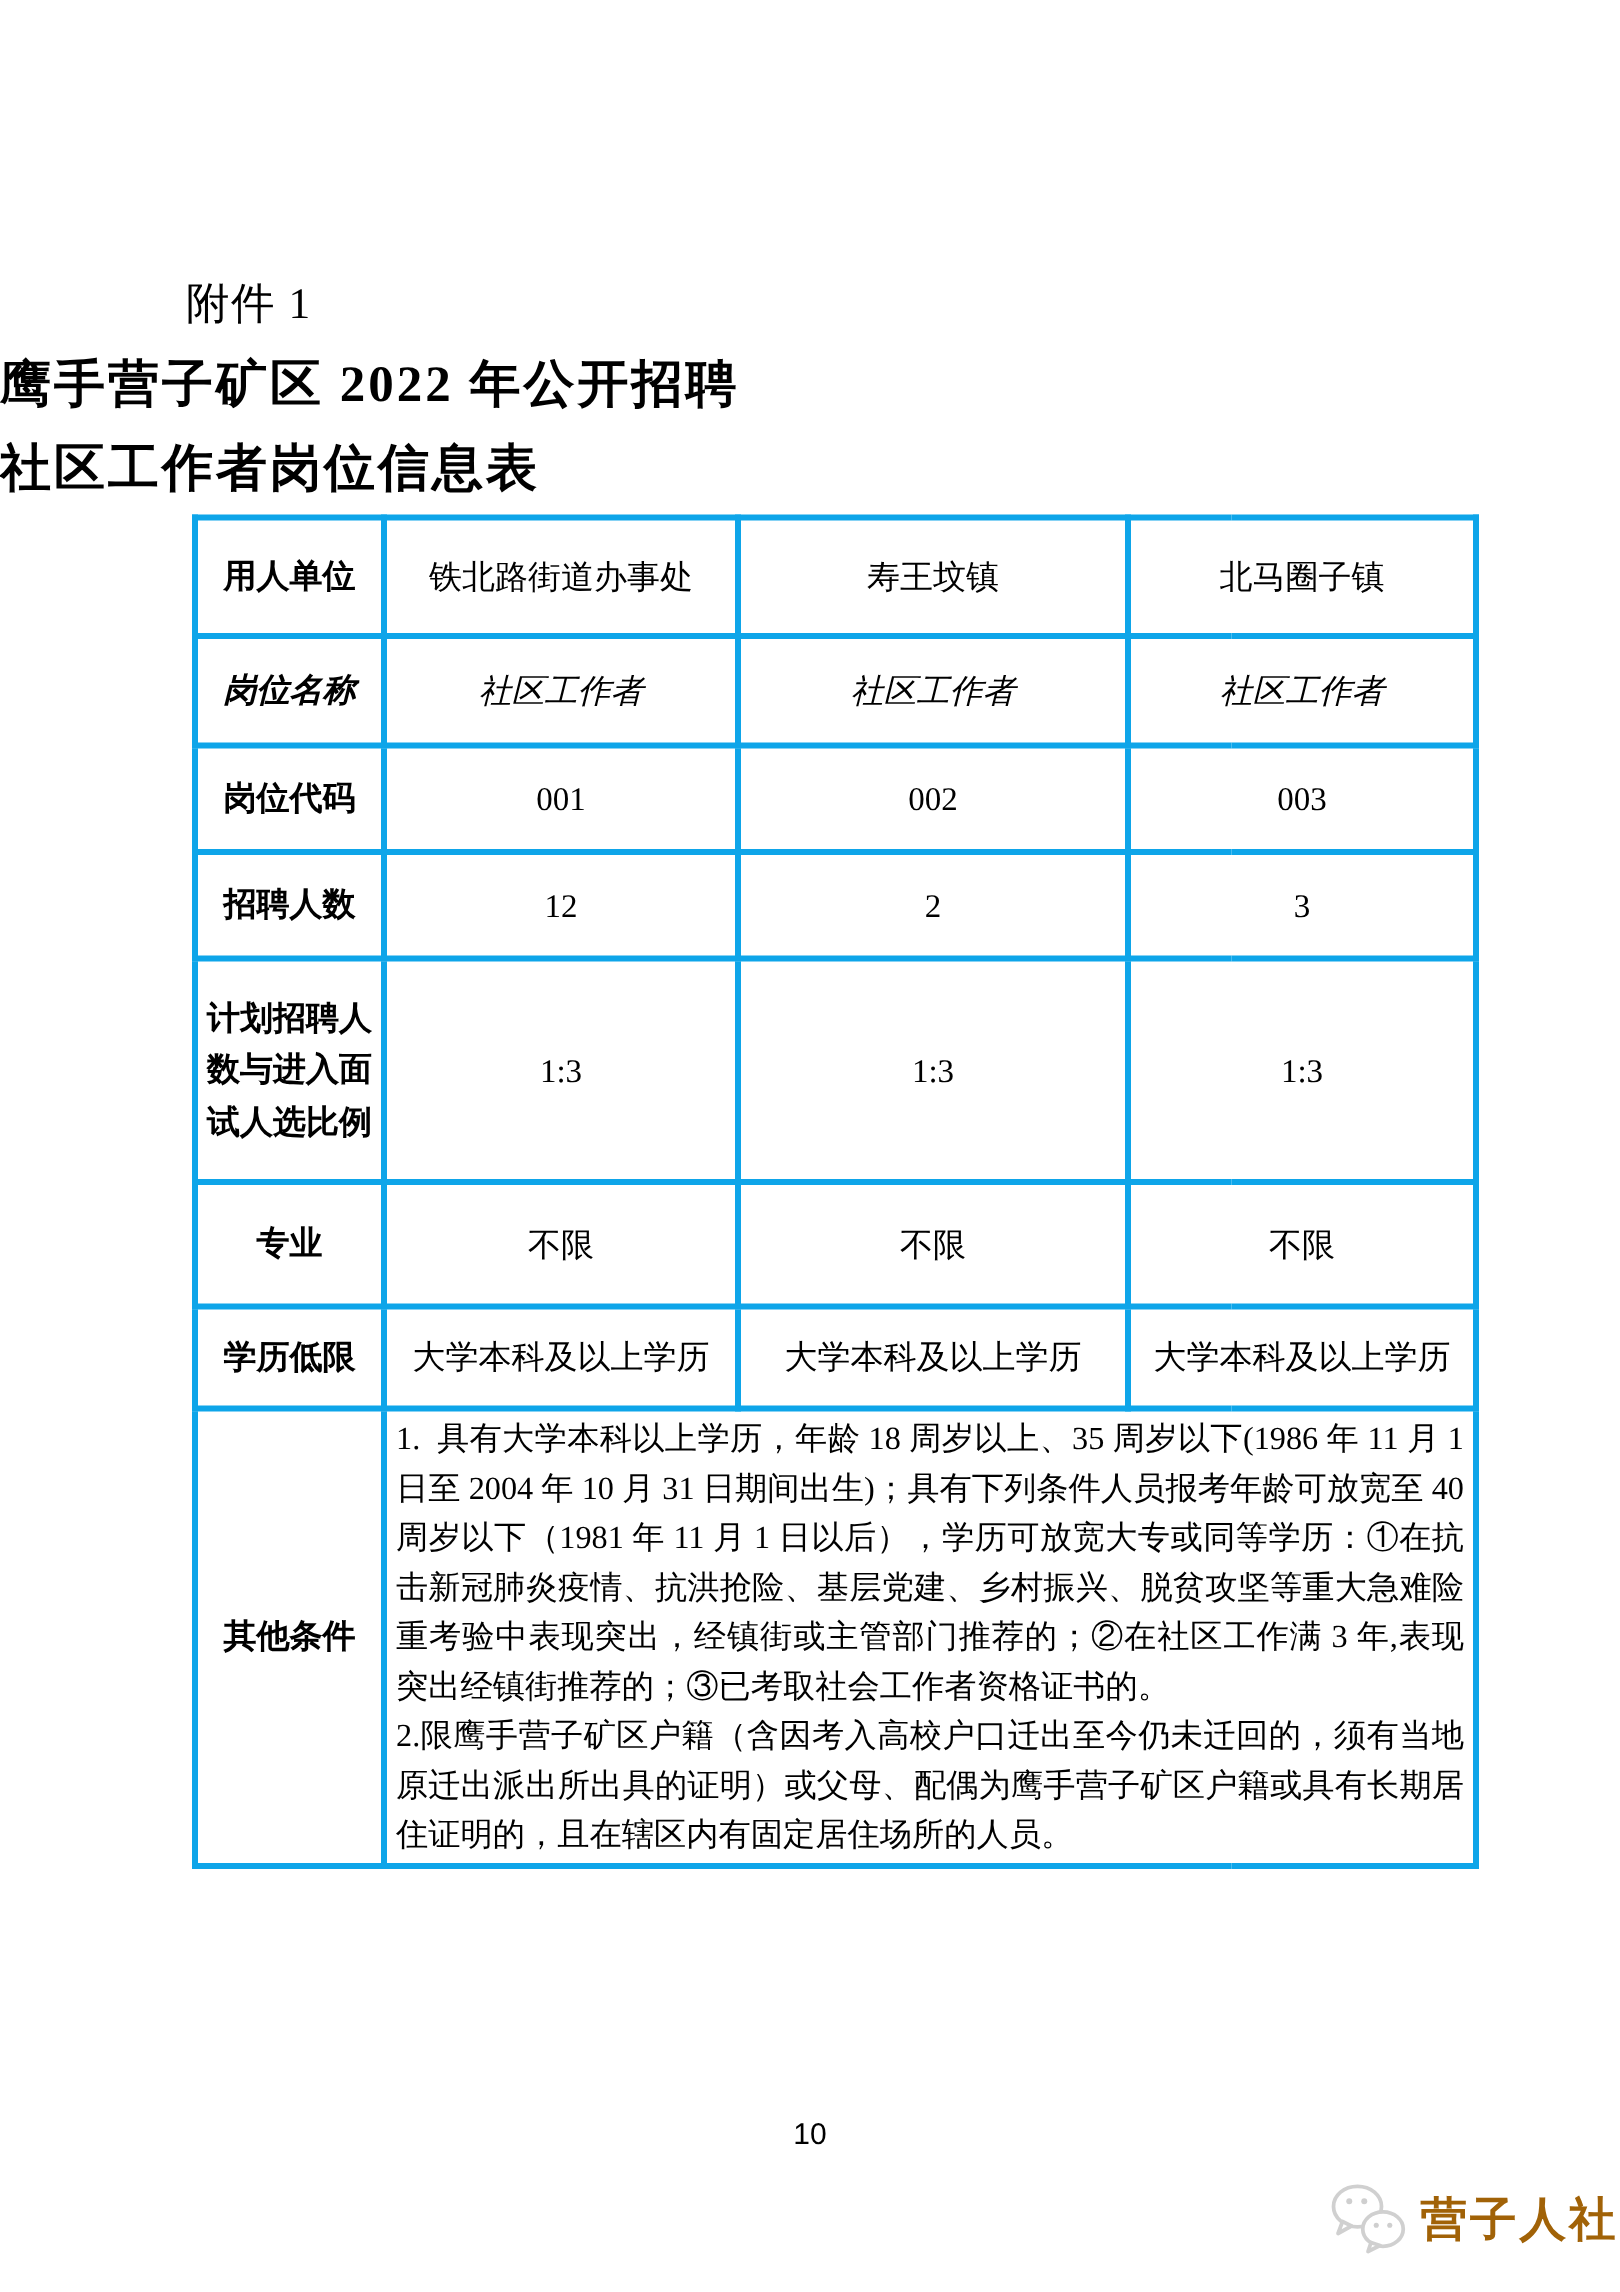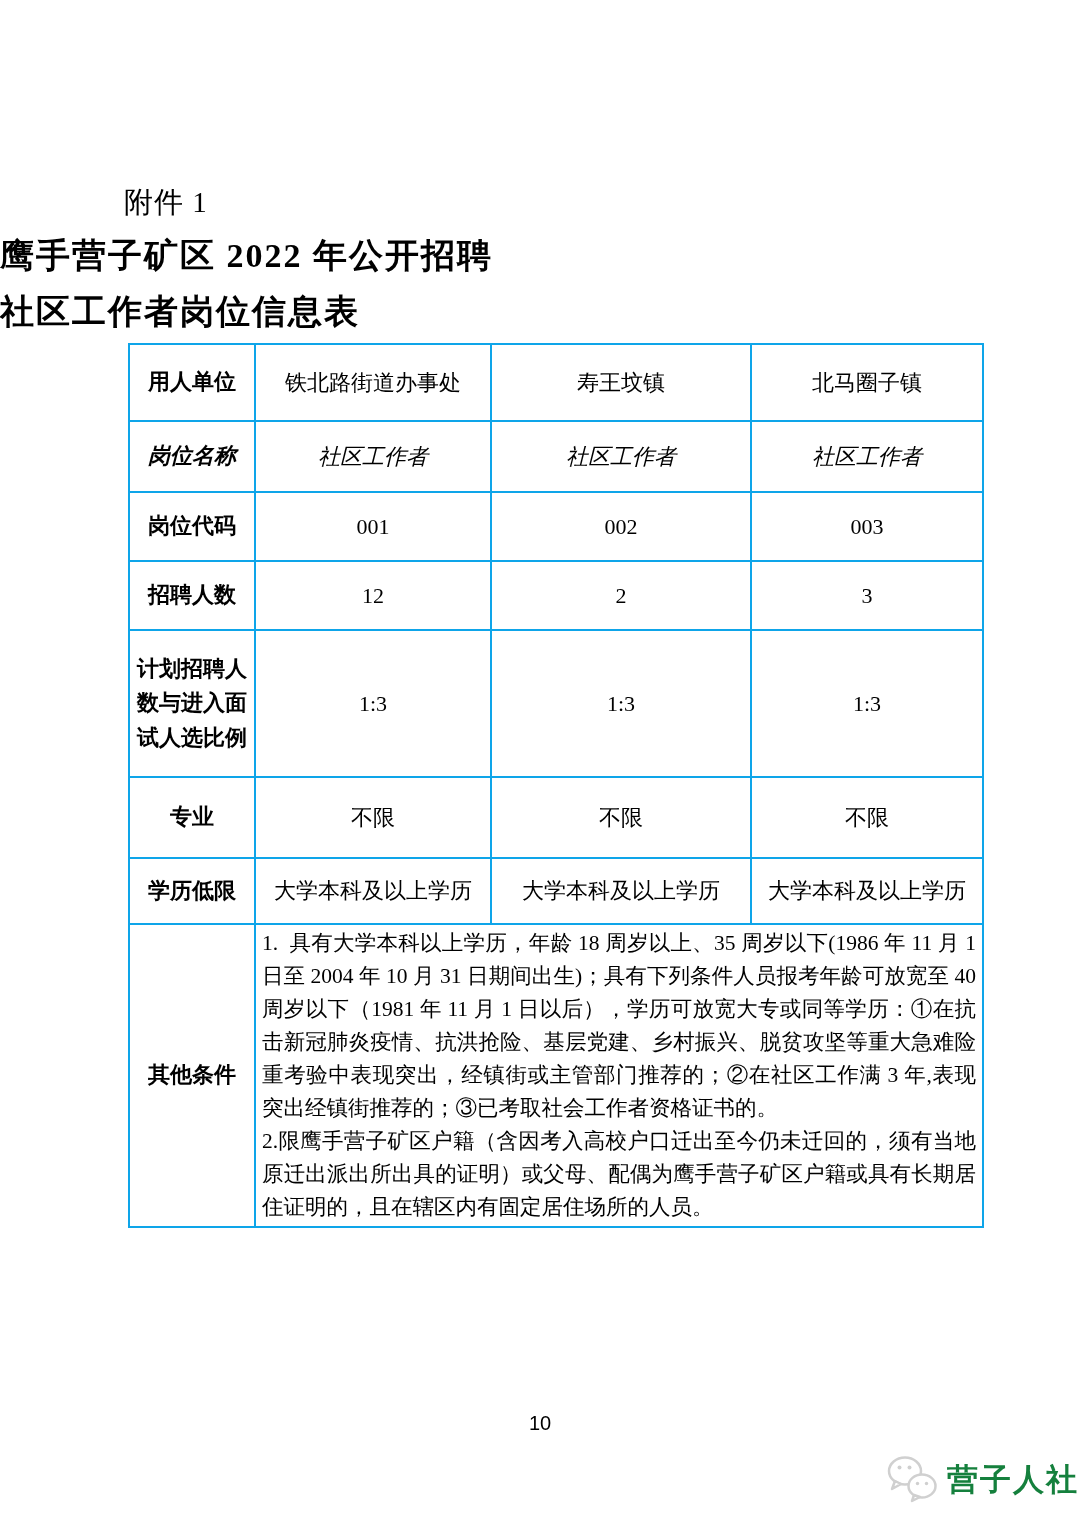--- a/index.html
+++ b/index.html
@@ -36,21 +36,21 @@
 
   table.job-table {
     position: absolute;
     left: 128px;
     top: 343px;
     width: 854px;
     border-collapse: collapse;
     table-layout: fixed;
   }
   table.job-table td {
-    border: 2px solid #0ea5e9;
+    border: 4px solid #0ea5e9;
     text-align: center;
     vertical-align: middle;
     font-size: 22px;
     padding: 2px 6px;
     overflow: hidden;
   }
   td.lbl {
     font-family: "Liberation Sans", "DejaVu Sans", sans-serif;
     font-weight: bold;
     font-size: 22px;
@@ -90,21 +90,21 @@
     top: 1456px;
     display: flex;
     align-items: center;
     gap: 7px;
   }
   .watermark-text {
     font-family: "Liberation Sans", "DejaVu Sans", sans-serif;
     font-size: 31px;
     font-weight: bold;
     letter-spacing: 2px;
-    color: #15803d;
+    color: #a16207;
     text-shadow: 2px 2px 0 #ffffff;
   }
   .wm-icon svg { display: block; }
 </style>
 </head>
 <body>
 
 <div class="attachment-label">附件 1</div>
 
 <div class="doc-title line1">鹰手营子矿区 2022 年公开招聘</div>

